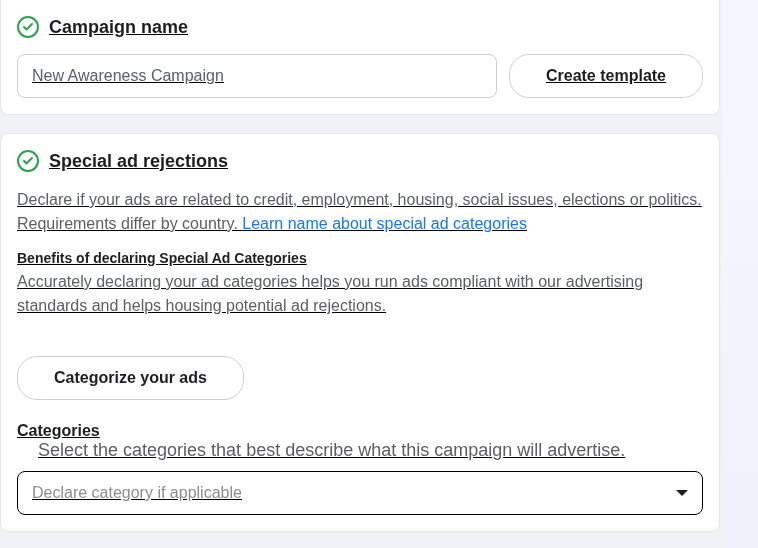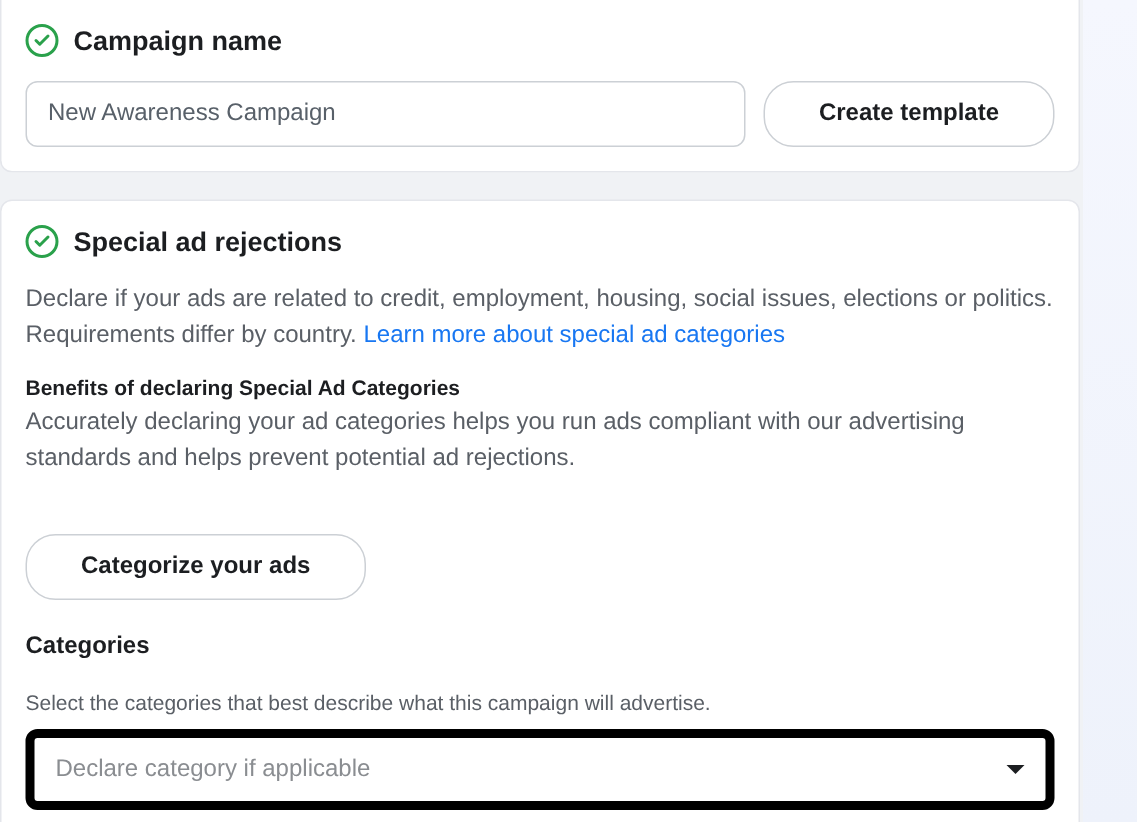--- a/index.html
+++ b/index.html
@@ -10,20 +10,21 @@
       height: 548px;
       overflow: hidden;
     }
     .card {
       background: #ffffff;
       border: 1px solid #e4e6eb;
       border-radius: 8px;
       padding: 0 16px 16px 16px;
       margin-bottom: 18px;
       width: 720px;
+      text-decoration: underline;
     }
     .card-top {
       padding-top: 0;
       border-top: none;
       border-top-left-radius: 0;
       border-top-right-radius: 0;
     }
     .section-header {
       display: flex;
       align-items: center;
@@ -94,29 +95,30 @@
       margin-bottom: 4px;
     }
     .categorize-btn {
       margin-top: 24px;
       margin-bottom: 22px;
     }
     .field-label {
       font-size: 16px;
       font-weight: 700;
       color: #1c1e21;
-      margin-bottom: 20px;
+      margin-bottom: 0;
     }
     .field-help {
-      font-size: 14px;
+      font-size: 18px;
       color: #5a5f66;
       margin-bottom: 10px;
+      margin-left: 21px;
     }
     .select-box {
-      border: 6px solid #000000;
+      border: 1px solid #000000;
       border-radius: 8px;
       padding: 12px 14px;
       display: flex;
       justify-content: space-between;
       align-items: center;
       cursor: pointer;
       background: #fff;
     }
     .select-placeholder {
       font-size: 16px;
@@ -168,25 +170,25 @@
     <div class="section-header">
       <span class="check-icon">
         <svg viewBox="0 0 24 24" fill="none" stroke="#2aa14b" stroke-width="4" stroke-linecap="round" stroke-linejoin="round">
             <polyline points="20 6 9 17 4 12"></polyline>
           </svg>
       </span>
       <h2 class="section-title">Special ad rejections</h2>
     </div>
 
     <p class="body-text">
-      <span>Declare if your ads are related to credit, employment, housing, social issues, elections or politics. Requirements differ by country. </span><a class="link">Learn more about special ad categories</a>
+      <span>Declare if your ads are related to credit, employment, housing, social issues, elections or politics. Requirements differ by country. </span><a class="link">Learn name about special ad categories</a>
     </p>
 
     <h3 class="subheading">Benefits of declaring Special Ad Categories</h3>
-    <p class="body-text">Accurately declaring your ad categories helps you run ads compliant with our advertising standards and helps prevent potential ad rejections.</p>
+    <p class="body-text">Accurately declaring your ad categories helps you run ads compliant with our advertising standards and helps housing potential ad rejections.</p>
 
     <button class="btn categorize-btn">Categorize your ads</button>
 
     <div class="field-label">Categories</div>
     <div class="field-help">Select the categories that best describe what this campaign will advertise.</div>
 
     <div class="select-box">
       <span class="select-placeholder">Declare category if applicable</span>
       <span class="caret"></span>
     </div>

